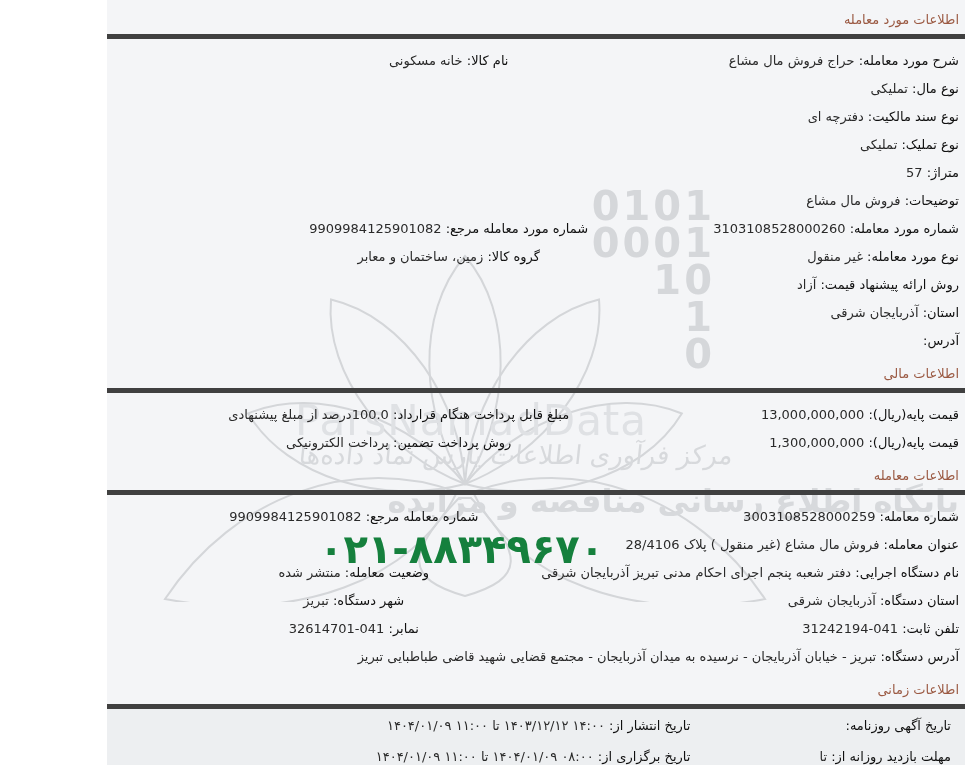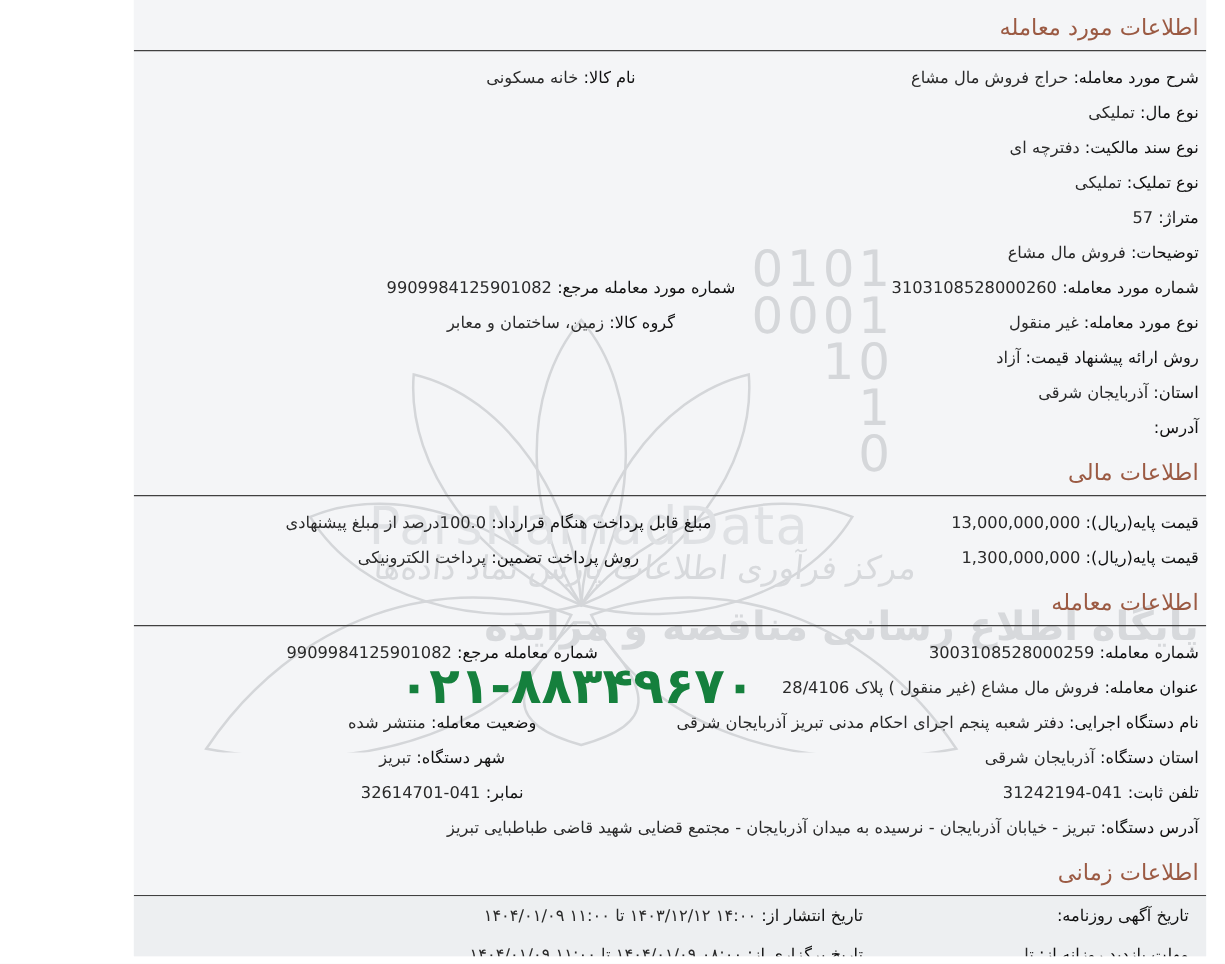--- a/index.html
+++ b/index.html
@@ -7,22 +7,22 @@
     width:980px;height:771px;position:relative;background:#ffffff;
     font-family:"DejaVu Sans",sans-serif;overflow:hidden;
   }
   .content{
     position:absolute;left:107px;top:0;width:858px;height:765px;
     background:#f4f5f7;direction:rtl;overflow:hidden;
   }
   
   .wm{position:absolute;inset:0;z-index:0;pointer-events:none;direction:ltr;}
   .wm-binary{
-    position:absolute;left:438px;top:198px;width:170px;text-align:right;
-    font-weight:normal;font-size:40px;line-height:37px;letter-spacing:3px;
+    position:absolute;left:438px;top:188px;width:170px;text-align:right;
+    font-weight:bold;font-size:40px;line-height:37px;letter-spacing:3px;
     color:#d5d7da;direction:ltr;
   }
   .wm-brand-en{
     position:absolute;left:188px;top:396px;font-size:42px;font-weight:normal;
     letter-spacing:1px;color:#dfe1e4;direction:ltr;white-space:nowrap;
   }
   .wm-brand-fa{
     position:absolute;left:192px;top:440px;font-size:26px;color:#d7d9dc;
     transform:skewX(-6deg);white-space:nowrap;direction:rtl;
   }
@@ -31,22 +31,22 @@
     color:#d7d9dc;white-space:nowrap;direction:rtl;
   }
   .wm-phone{
     position:absolute;left:212px;top:526px;font-size:40px;font-weight:bold;
     color:#15803d;letter-spacing:6px;direction:ltr;white-space:nowrap;
   }
   .wm-flower{position:absolute;left:28px;top:182px;}
   
   #sections{position:relative;z-index:1;}
   .sec-header{
-    padding:12px 6px 7px;color:#9b5a43;font-size:18px;
-    border-bottom:1px solid #404040;
+    padding:12px 6px 7px;color:#9b5a43;font-size:13px;
+    border-bottom:5px solid #404040;
   }
   .rows{padding:7px 0 0;}
   .row{
     display:grid;grid-template-columns:32% 68%;min-height:28px;
     align-items:center;font-size:13px;color:#2a2a2a;
   }
   .cell-right{text-align:right;padding-left:0;padding-right:6px;white-space:nowrap;}
   .cell-left{text-align:center;}
   .row.span .cell-right{grid-column:1 / -1;white-space:normal;}
   .lbl{font-weight:normal;color:#101010;}

